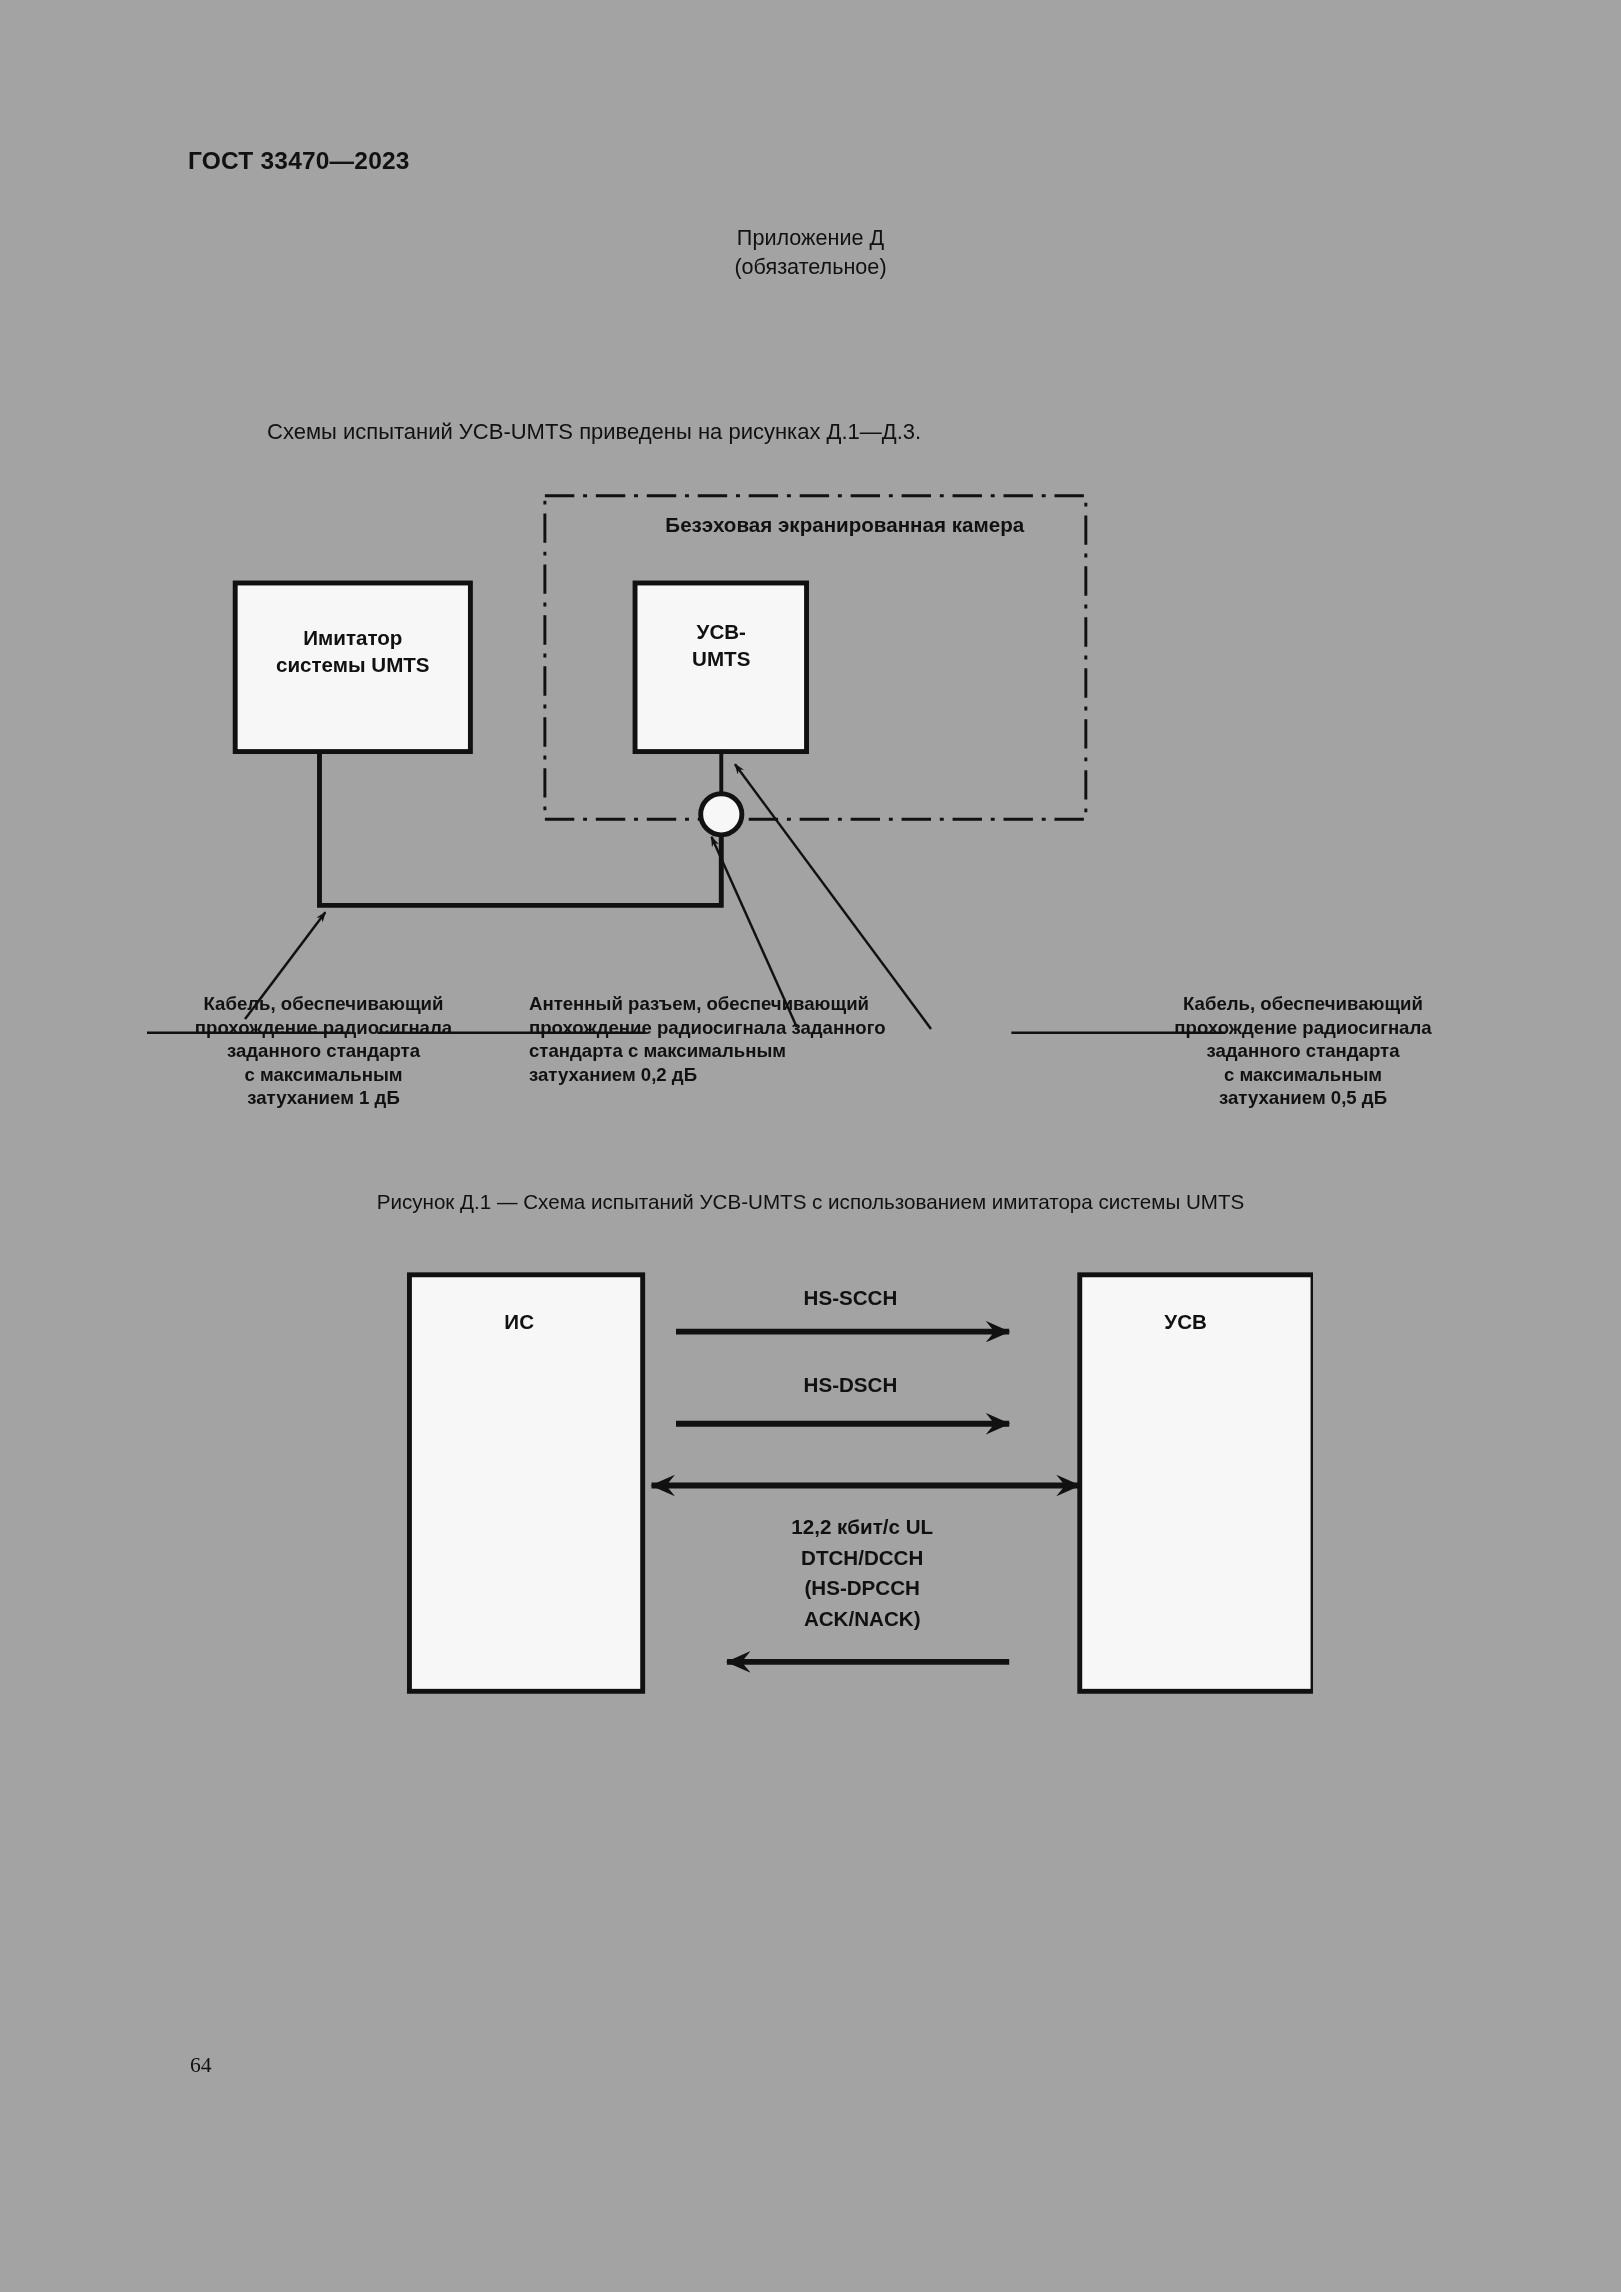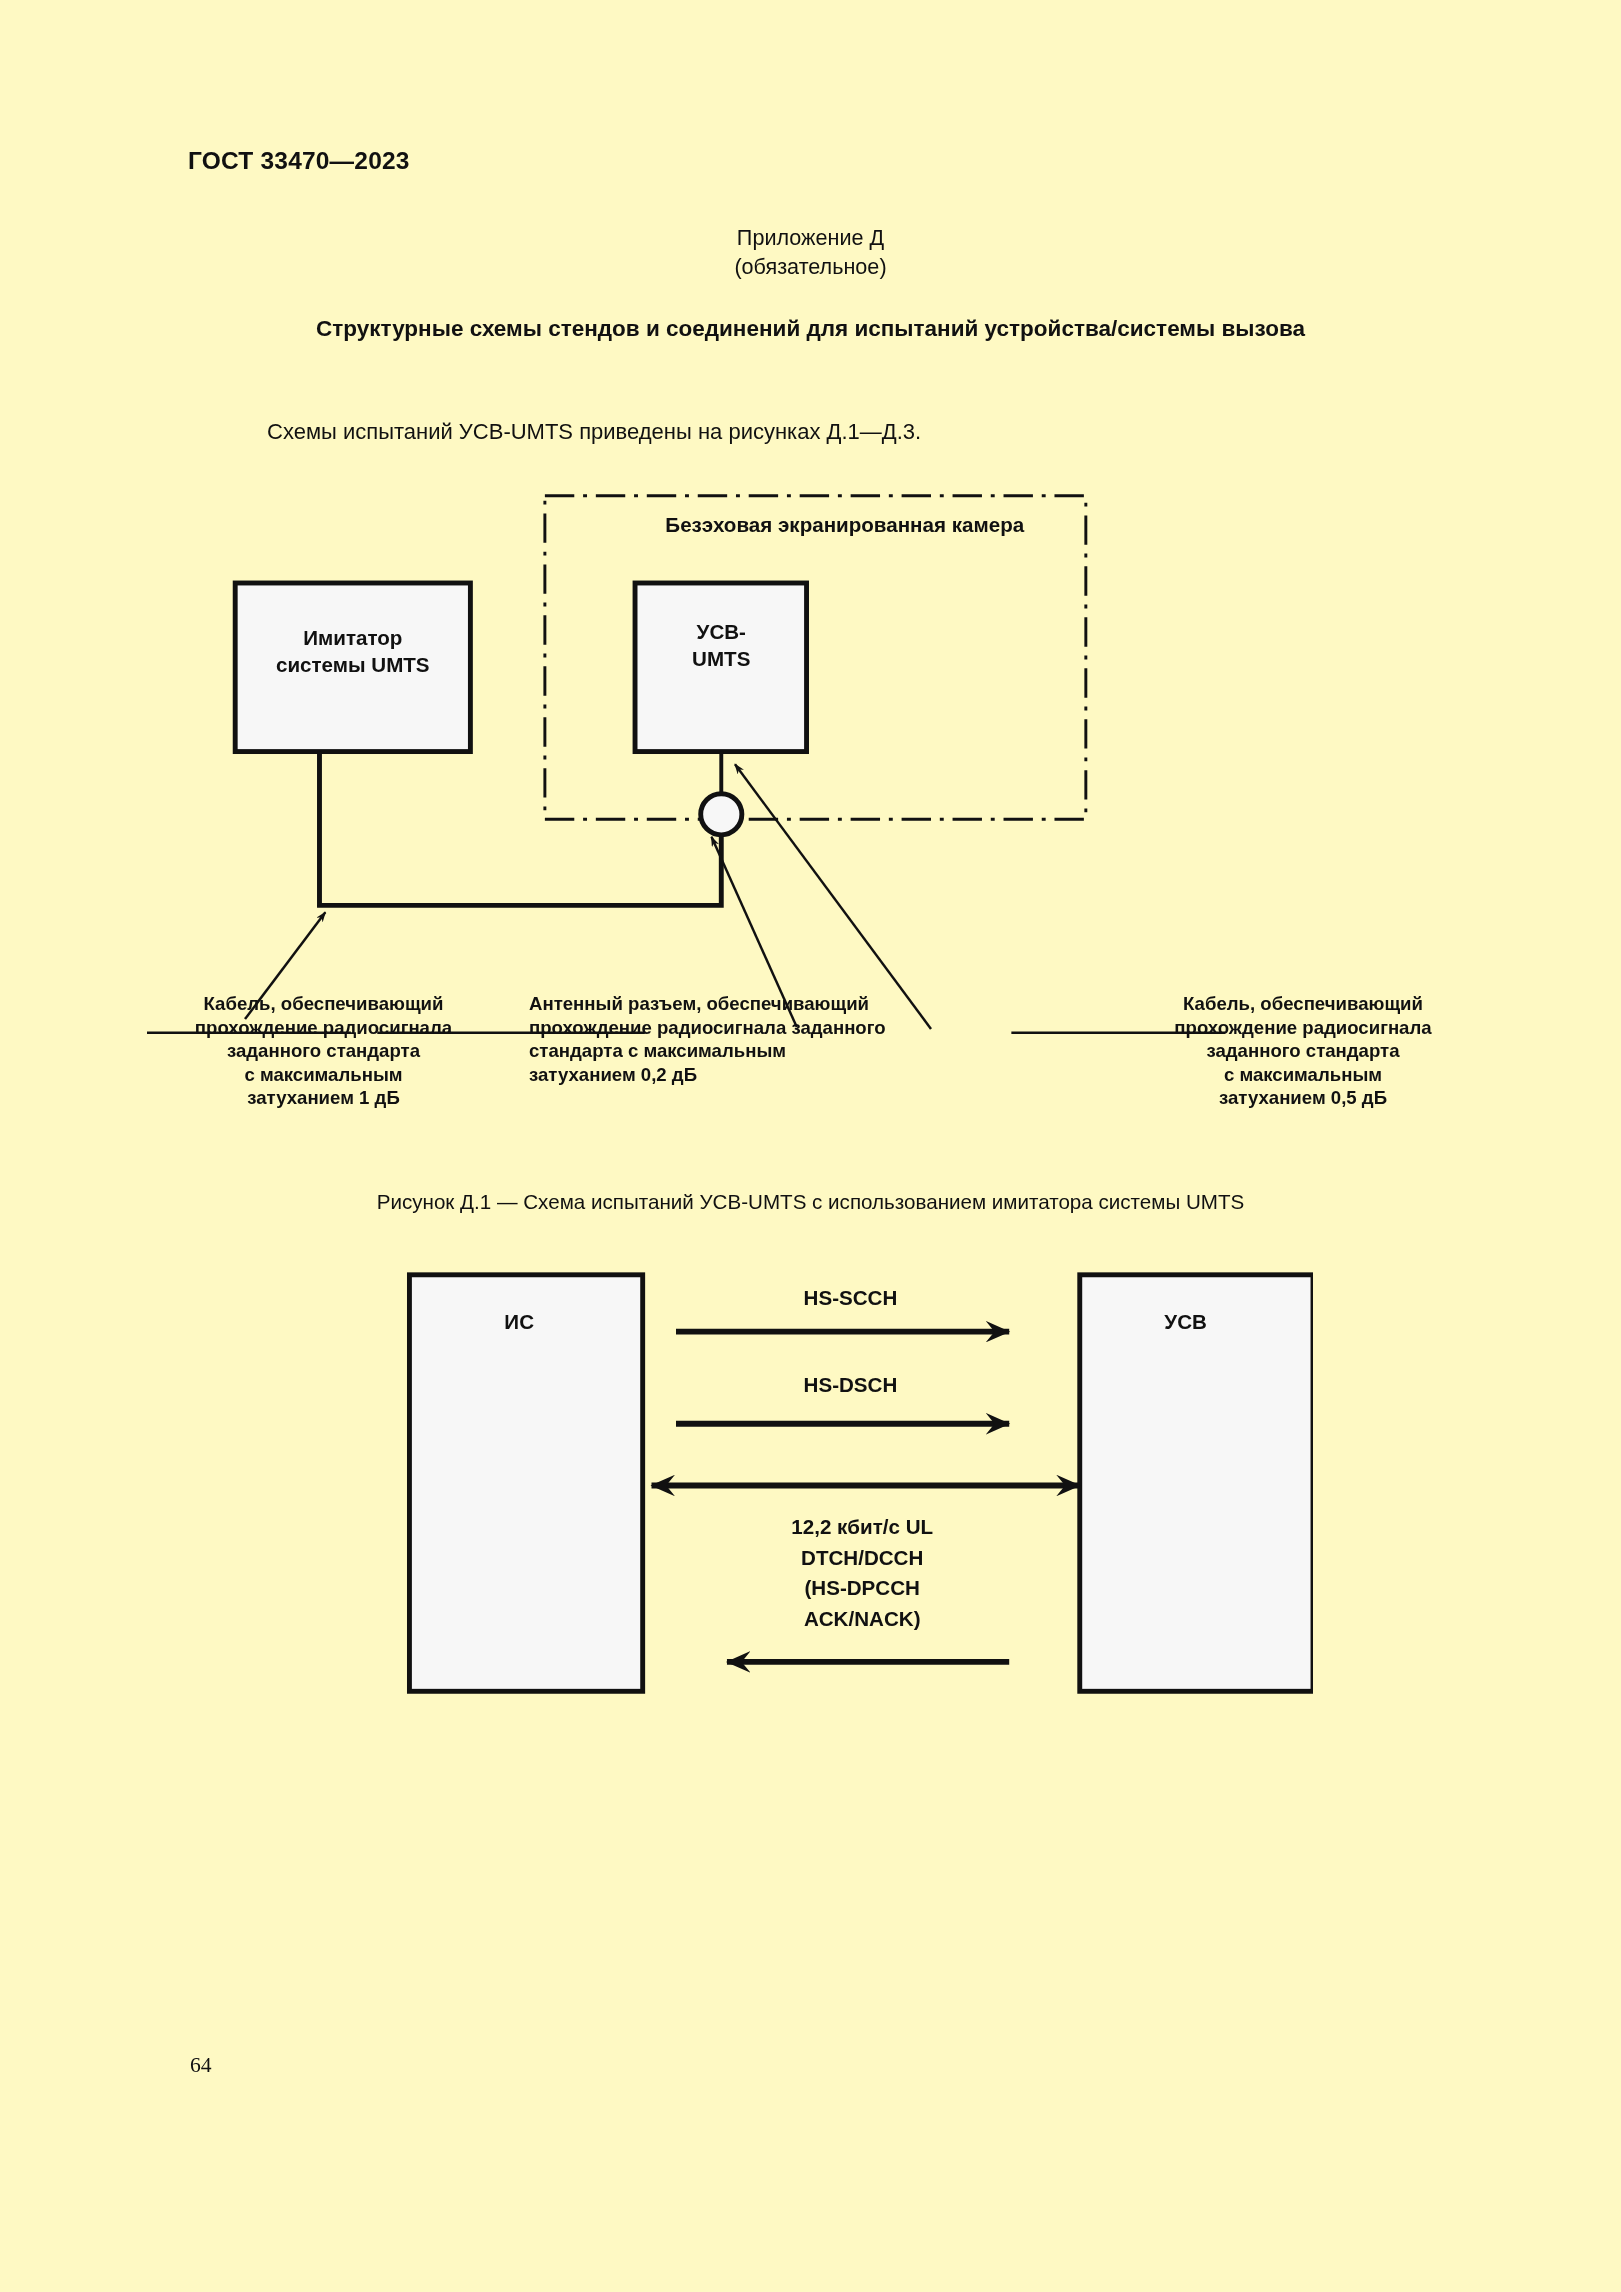--- a/index.html
+++ b/index.html
@@ -11,21 +11,21 @@
     width: 1621px;
     height: 2293px;
     position: relative;
     font-family: "Liberation Sans", sans-serif;
     color: #111111;
     overflow: hidden;
   }
   .page {
     position: absolute;
     inset: 0;
-    background: #fef9c3;
+    background: #a3a3a3;
   }
 
   
   #doc-header {
     position: absolute;
     left: 188px;
     top: 147px;
     font-size: 24.5px;
     font-weight: bold;
     letter-spacing: 0.2px;
@@ -98,21 +98,20 @@
 <div class="page">
 
   <div id="doc-header">ГОСТ 33470—2023</div>
 
   <div id="appendix-block">
     <div class="ln">Приложение Д</div>
     <div class="ln">(обязательное)</div>
   </div>
 
   <div id="appendix-title">
-    <div>Структурные схемы стендов и соединений для испытаний устройства/системы вызова</div>
   </div>
 
   <div id="intro-paragraph">Схемы испытаний УСВ-UMTS приведены на рисунках Д.1—Д.3.</div>
 
   <svg class="fig-svg" id="figure-1" style="left:147px; top:470px;" width="1372" height="667" viewBox="0 0 1400 680">
     <defs>
       <marker id="arrowThin" markerWidth="12" markerHeight="12" refX="10" refY="4" orient="auto" markerUnits="userSpaceOnUse">
         <path d="M0,0 L11,4 L0,8 L3.5,4 Z" fill="#111111"></path>
       </marker>
     </defs>

